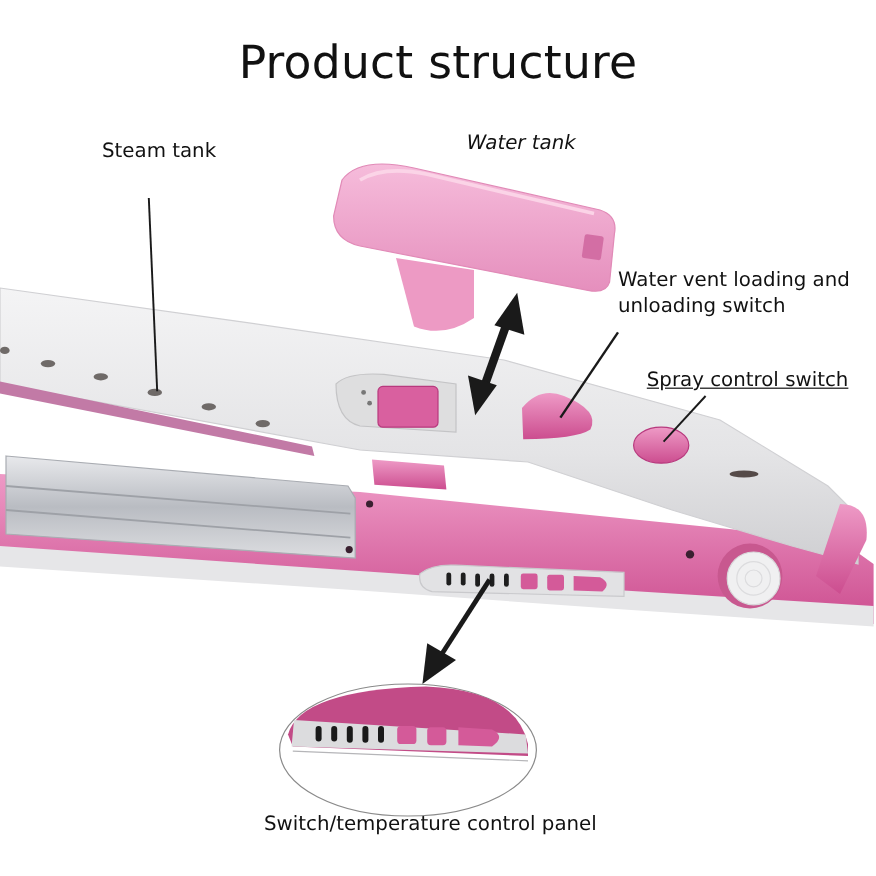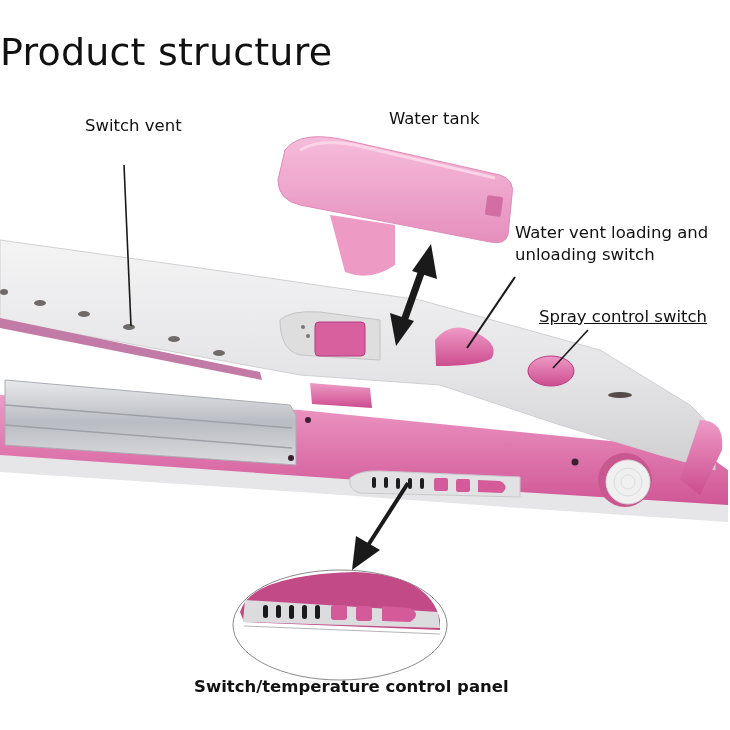--- a/index.html
+++ b/index.html
@@ -1,33 +1,33 @@
 <!DOCTYPE html>
 <html><head>
   <meta charset="utf-8">
   <style>
     html, body { margin: 0; padding: 0; background: #ffffff; }
     body { width: 730px; height: 730px; position: relative; overflow: hidden;
            font-family: "DejaVu Sans", "Liberation Sans", sans-serif; color: #111; }
-    .title { position: absolute; left: 0; width: 730px; top: 30px; text-align: left;
+    .title { position: absolute; left: 0; width: 730px; top: 30px; text-align: center;
              font-size: 38px; font-weight: normal; letter-spacing: 0.2px; }
     .label { position: absolute; font-size: 16.5px; line-height: 22px; white-space: nowrap; }
     #lbl-steam { left: 85px; top: 115px; }
-    #lbl-tank { left: 389px; top: 108px; }
+    #lbl-tank { left: 389px; top: 108px; font-style: italic; }
     #lbl-loading { left: 515px; top: 222px; white-space: normal; width: 215px; }
     #lbl-spray { left: 539px; top: 306px; text-decoration: underline; }
-    #lbl-panel { left: 194px; top: 676px; font-weight: bold; }
+    #lbl-panel { left: 220px; top: 676px; }
     svg.art { position: absolute; left: 0; top: 0; }
   </style>
 </head>
 <body>
 
 <div class="title">Product structure</div>
 
-<div class="label" id="lbl-steam">Switch vent</div>
+<div class="label" id="lbl-steam">Steam tank</div>
 <div class="label" id="lbl-tank">Water tank</div>
 <div class="label" id="lbl-loading">Water vent loading and unloading switch</div>
 <div class="label" id="lbl-spray">Spray control switch</div>
 <div class="label" id="lbl-panel">Switch/temperature control panel</div>
 
 <svg class="art" width="730" height="730" viewBox="0 0 730 730">
   <defs>
     <linearGradient id="gWhite" x1="0" y1="0" x2="0" y2="1">
       <stop offset="0" stop-color="#f4f4f5"></stop>
       <stop offset="0.6" stop-color="#e4e4e6"></stop>

